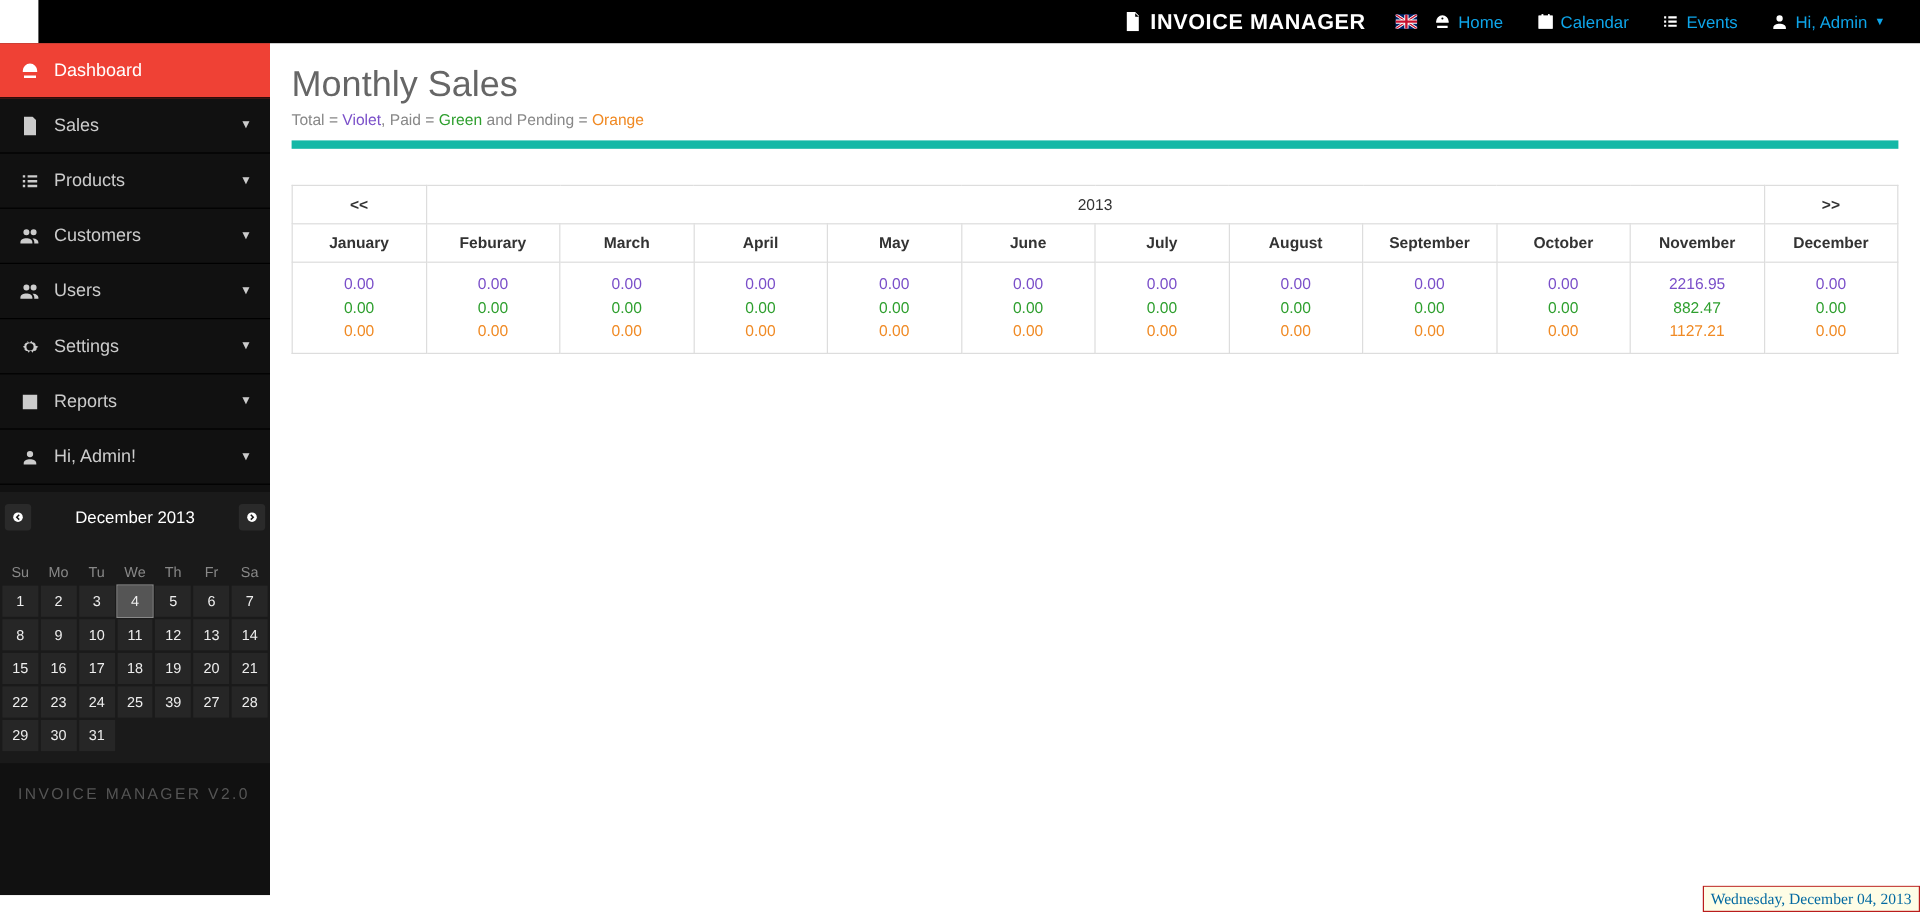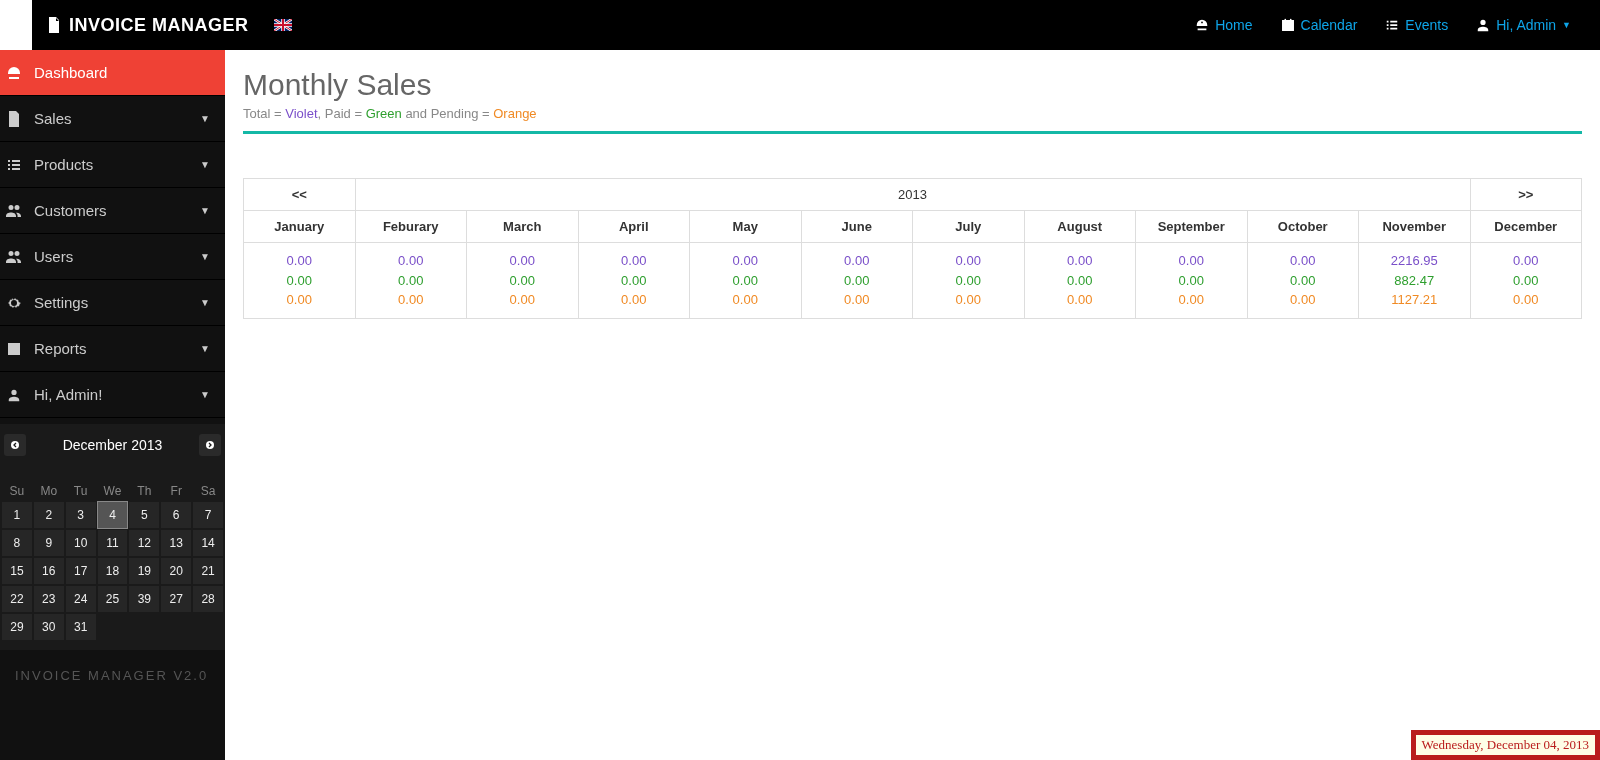--- a/index.html
+++ b/index.html
@@ -1,64 +1,64 @@
 <!DOCTYPE html>
 <html><head>
 <meta charset="utf-8">
 <style>
 * { margin: 0; padding: 0; box-sizing: border-box; }
 body { font-family: "Helvetica Neue", Helvetica, Arial, sans-serif; font-size: 14px; background: #fff; color: #333; }
 
 
-.topbar { height: 50px; background: #000; display: flex; align-items: center; padding: 0 15px; justify-content: space-between; margin-left: 32px; }
+.topbar { height: 36px; background: #000; display: flex; align-items: center; padding: 0 15px; justify-content: flex-end; margin-left: 32px; }
 .brand { display: flex; align-items: center; color: #fff; font-weight: bold; font-size: 18px; letter-spacing: 0.5px; }
 .brand-icon { margin-right: 8px; }
 .flag { margin-left: 25px; width: 18px; height: 12px; display: inline-block; background: linear-gradient(#012169 0 100%); position: relative; }
 .topnav { display: flex; align-items: center; }
 .topnav-item { color: #0ea5e9; display: flex; align-items: center; padding: 0 14px; height: 50px; cursor: pointer; font-size: 14px; }
 .topnav-item .ticon { margin-right: 6px; }
 
 
 .wrap { display: flex; min-height: calc(100vh - 50px); }
 .sidebar { width: 225px; background: #111; color: #ccc; display: flex; flex-direction: column; }
-.nav-item { display: flex; align-items: center; padding: 14px 4px; cursor: pointer; font-size: 15px; position: relative; border-bottom: 1px solid #000; }
+.nav-item { display: flex; align-items: center; padding: 14px 15px; cursor: pointer; font-size: 15px; position: relative; border-bottom: 1px solid #000; }
 .nav-item.active { background: #ef4135; color: #fff; }
 .nav-item .nicon { width: 20px; margin-right: 10px; display: inline-flex; justify-content: center; }
 .nav-item .caret { position: absolute; right: 15px; font-size: 10px; }
 
 
 .mini-cal { background: #1a1a1a; padding: 6px 2px 10px; margin-top: 6px; }
 .mc-head { display: flex; align-items: center; justify-content: space-between; color: #fff; padding: 4px 2px 8px; }
 .mc-head .arrow { background: #2a2a2a; width: 22px; height: 22px; display: flex; align-items: center; justify-content: center; border-radius: 3px; cursor: pointer; }
 .mc-title { font-size: 14px; }
 .mc-dow { display: grid; grid-template-columns: repeat(7, 1fr); gap: 2px; color: #888; font-size: 12px; text-align: center; padding-bottom: 4px; margin-top: 20px; }
 .mc-grid { display: grid; grid-template-columns: repeat(7, 1fr); gap: 2px; }
 .mc-cell { background: #262626; color: #eee; font-size: 12px; height: 26px; display: flex; align-items: center; justify-content: center; cursor: pointer; }
 .mc-cell.sel { background: #555; outline: 1px solid #888; }
 .sb-footer { color: #555; letter-spacing: 2px; font-size: 13px; padding: 18px 15px; }
 
 
 .content { flex: 1; padding: 18px 18px 24px; position: relative; }
 .page-title { font-size: 30px; color: #666; font-weight: 400; margin-bottom: 4px; }
-.legend { font-size: 13px; color: #888; border-bottom: 3px solid #14b8a6; padding-bottom: 10px; margin-bottom: 44px; }
+.legend { font-size: 13px; color: #888; border-bottom: 7px solid #14b8a6; padding-bottom: 10px; margin-bottom: 30px; }
 .legend .violet { color: #7a4fc9; }
 .legend .green { color: #2e9f2e; }
 .legend .orange { color: #f08a24; }
 
 
 .sales-table { border-collapse: collapse; width: 100%; table-layout: fixed; }
 .sales-table th, .sales-table td { border: 1px solid #ddd; padding: 8px 10px; font-size: 13px; text-align: center; vertical-align: top; }
 .sales-table .year-cell { font-weight: normal; }
 .val-stack { text-align: right; line-height: 1.5; }
 .v-total { color: #7a4fc9; }
 .v-paid { color: #2e9f2e; }
 .v-pend { color: #f08a24; }
 
 
-.status-date { position: fixed; right: 0; bottom: 0; background: #fefde6; border: 5px solid #b91c1c; padding: 2px 6px; font-size: 13px; color: #b91c1c; font-family: "Times New Roman", serif; }
+.status-date { position: fixed; right: 0; bottom: 0; background: #fefde6; border: 1px solid #b91c1c; padding: 2px 6px; font-size: 13px; color: #0369a1; font-family: "Times New Roman", serif; }
 
 svg { display: block; }
 </style>
 </head>
 <body>
 
 <div class="topbar">
   <div style="display:flex;align-items:center;">
     <div class="brand">
       <span class="brand-icon">

